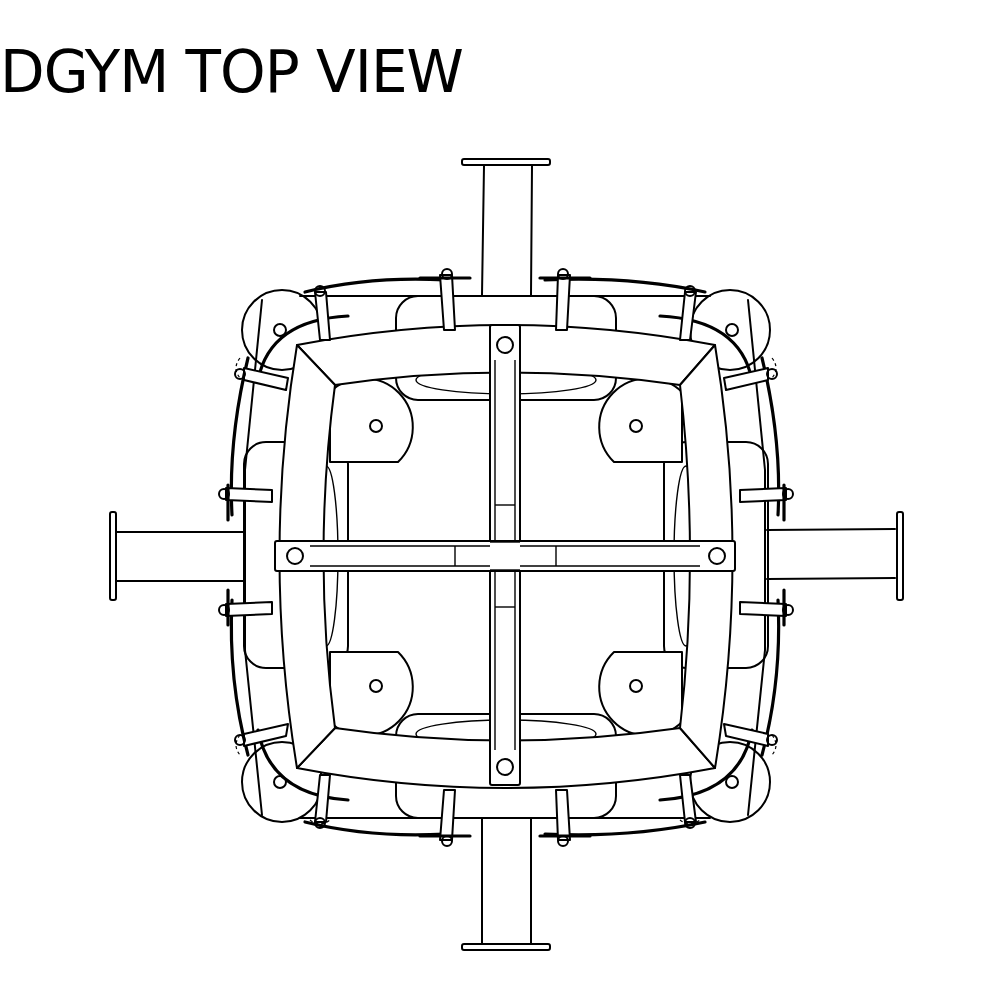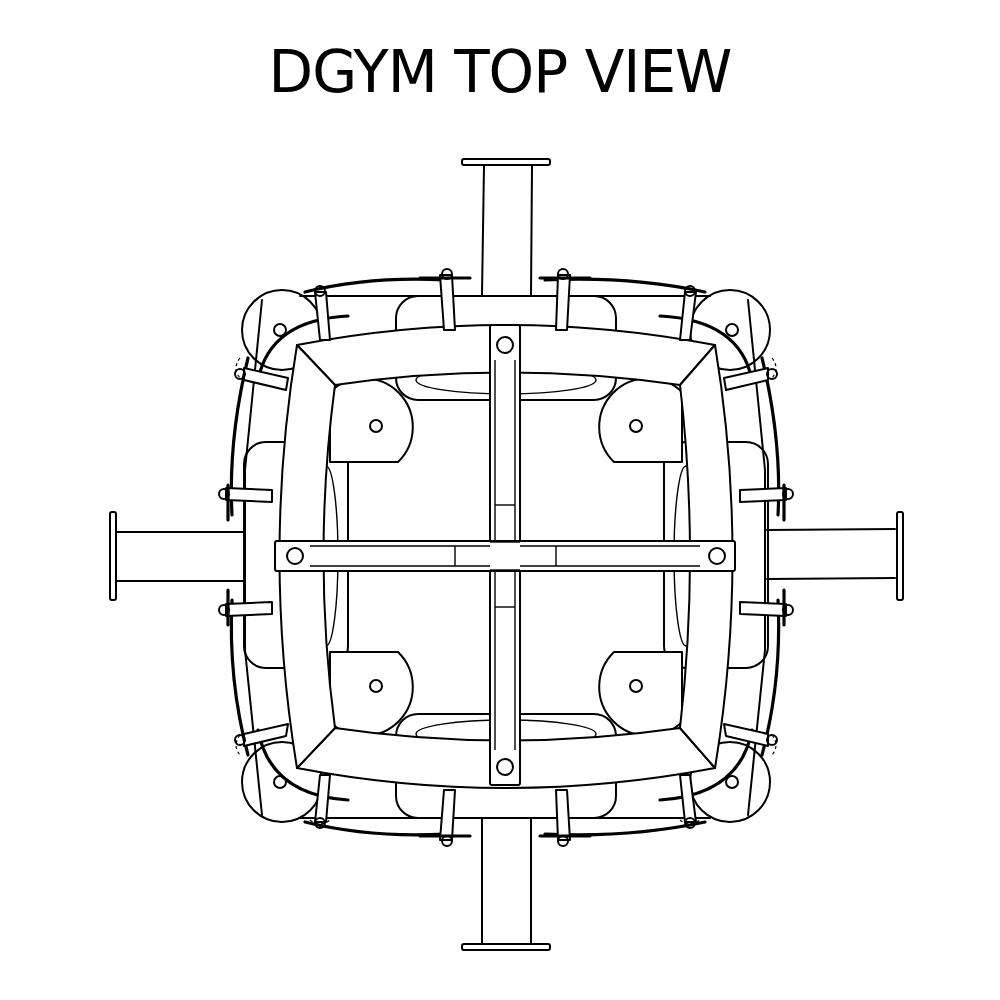--- a/index.html
+++ b/index.html
@@ -1,18 +1,18 @@
 <!DOCTYPE html>
 <html><head>
   <meta charset="utf-8">
   <style>
     html, body { margin:0; padding:0; background:#ffffff; }
     body { width:1000px; height:1000px; position:relative; overflow:hidden; }
     .title {
-      position:absolute; left:0; top:38px; width:1000px; text-align:center;
+      position:absolute; left:0; top:38px; width:1000px; 
       font-family:"DejaVu Sans", sans-serif; font-size:58px; color:#000;
       letter-spacing:-1px; font-weight:normal;
     }
     svg.drawing { position:absolute; left:0; top:0; }
     .s { fill:none; stroke:#000; stroke-width:2; stroke-linejoin:round; stroke-linecap:round; }
     .t { fill:none; stroke:#000; stroke-width:3.2; stroke-linecap:round; }
     .w { fill:#fff; stroke:#000; stroke-width:2; stroke-linejoin:round; }
     .thin { fill:none; stroke:#000; stroke-width:1.4; }
     .dash { fill:none; stroke:#000; stroke-width:1.2; stroke-dasharray:3 3; }
   </style>

